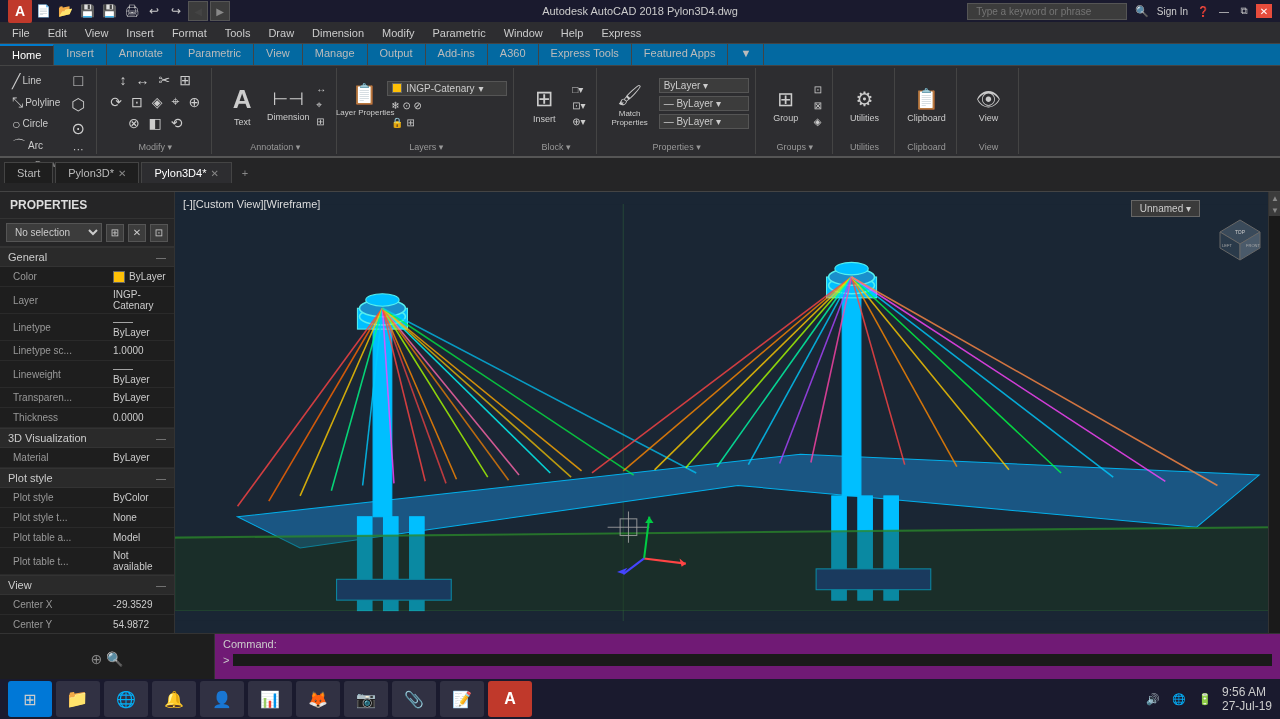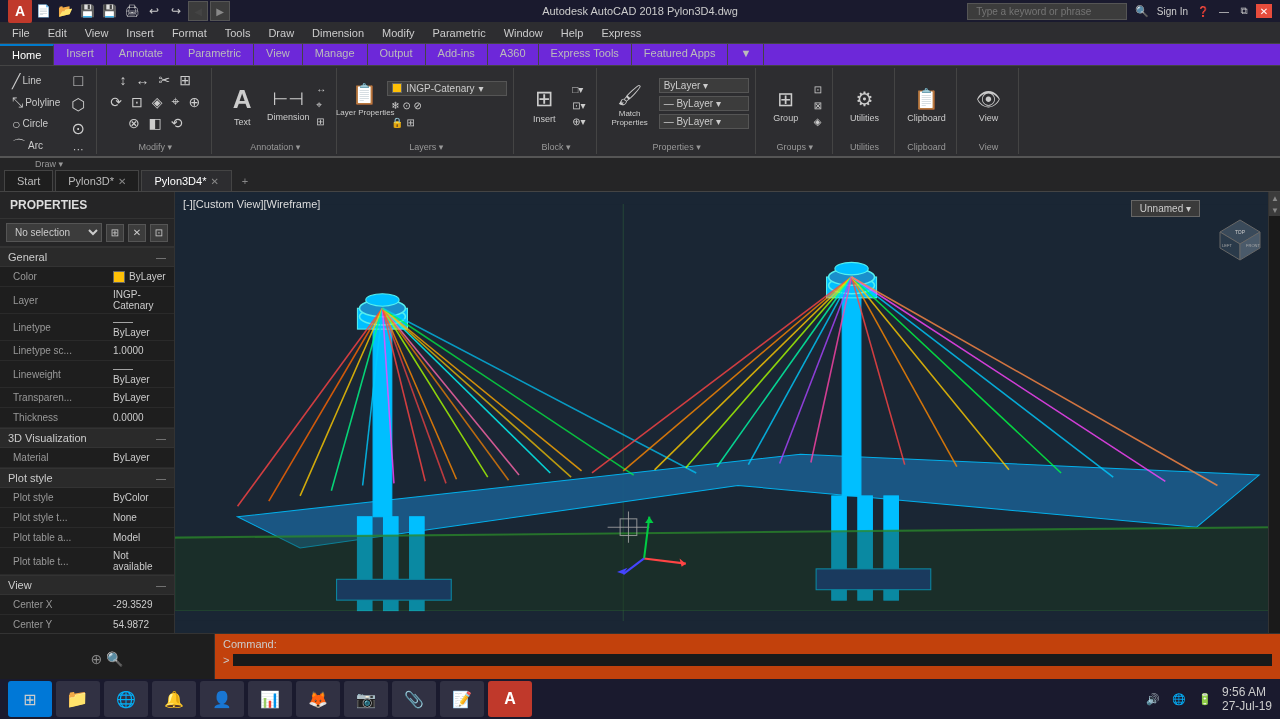--- a/index.html
+++ b/index.html
@@ -38,21 +38,21 @@
       font-size: 11px;
     }
 
     
     #ribbon {
       background: #2d2d30;
       border-bottom: 2px solid #555;
     }
     #ribbon-tabs {
       display: flex;
-      background: #6d28d9;
+      background: #0369a1;
       border-bottom: 1px solid #444;
       height: 22px;
     }
     .ribbon-tab {
       padding: 3px 12px;
       font-size: 11px;
       cursor: pointer;
       color: #bbb;
       border-right: 1px solid #444;
     }
@@ -114,21 +114,21 @@
       border-radius: 2px;
       white-space: nowrap;
     }
 
     
     #doc-tabs {
       height: 34px;
       background: #252526;
       display: flex;
       align-items: flex-end;
-      padding: 0 4px;
+      padding: 8px 4px;
       border-bottom: 1px solid #444;
     }
     .doc-tab {
       padding: 4px 12px;
       background: #1e1e1e;
       border: 1px solid #444;
       border-bottom: none;
       color: #bbb;
       font-size: 11px;
       cursor: pointer;
@@ -301,21 +301,21 @@
       border-top: 1px solid #333;
       display: flex;
     }
     #canvas-nav {
       width: 215px;
       background: #1e1e1e;
       border-right: 1px solid #333;
     }
     #command-area {
       flex: 1;
-      background: #c2410c;
+      background: #701a75;
       padding: 4px 8px;
       display: flex;
       flex-direction: column;
       gap: 4px;
     }
     #command-label {
       color: #ccc;
       font-size: 11px;
     }
     #command-input-row {

